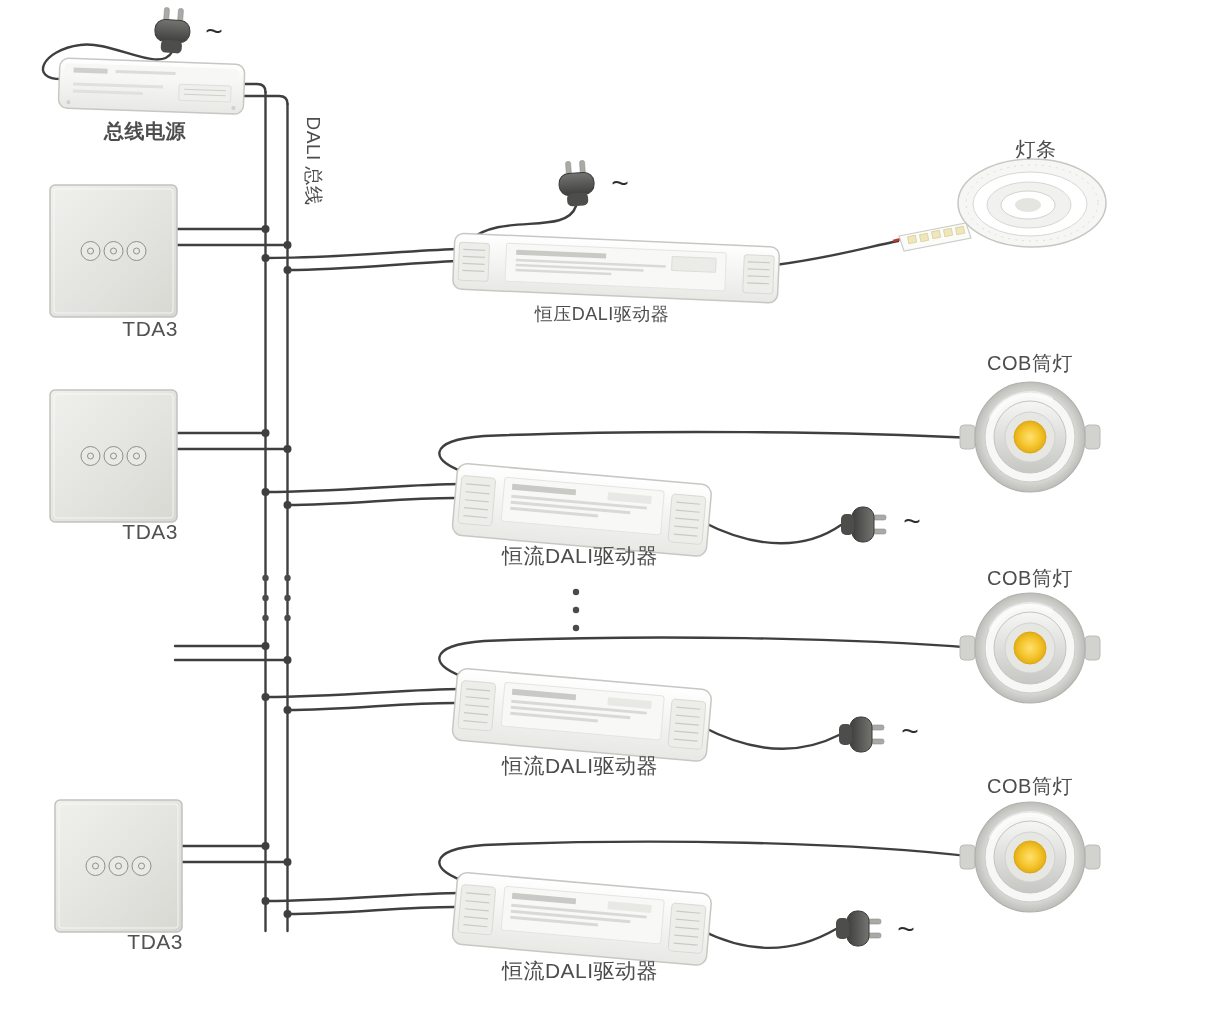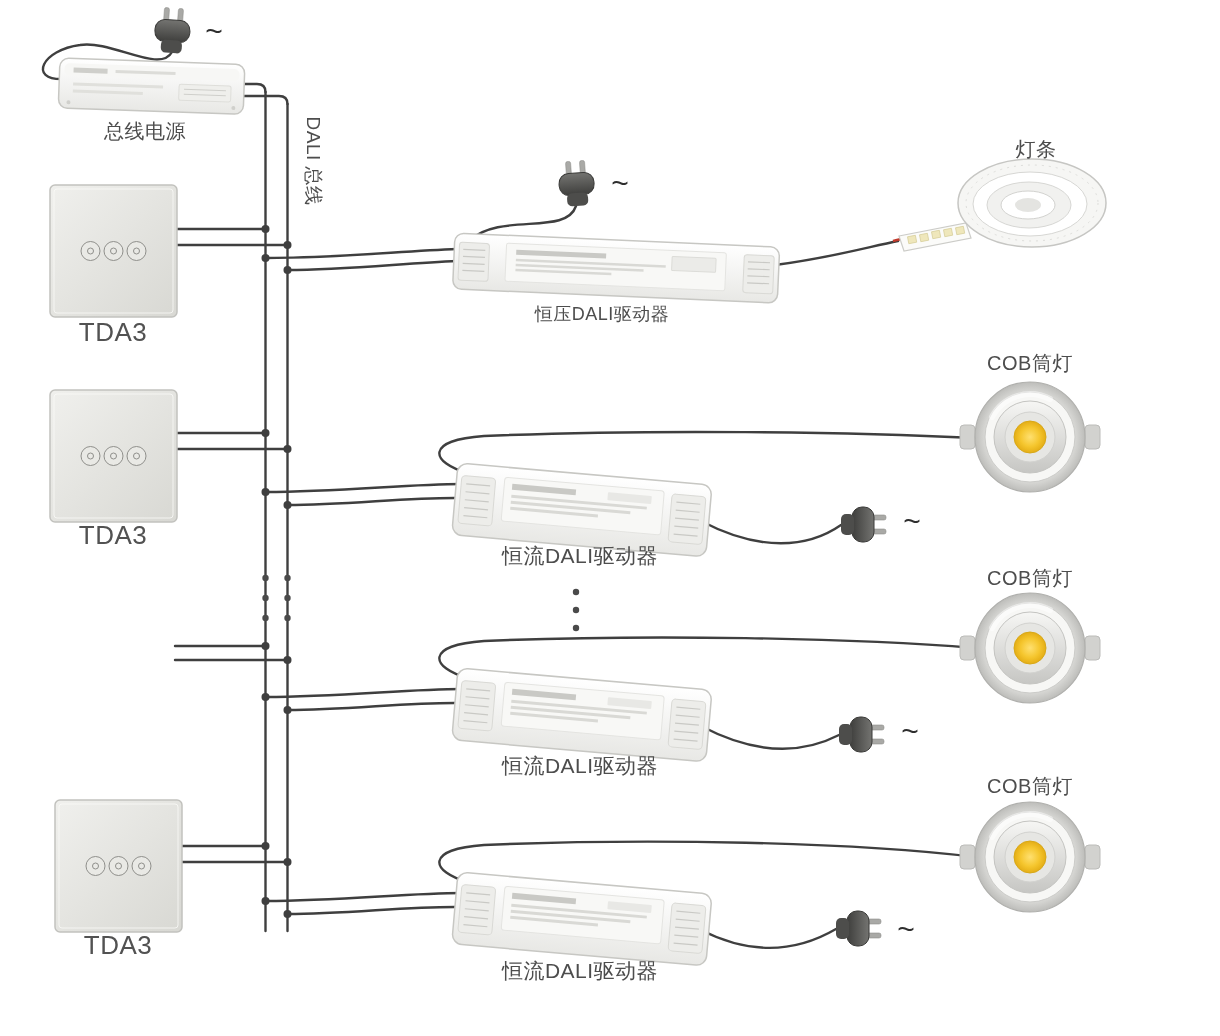--- a/index.html
+++ b/index.html
@@ -1,20 +1,20 @@
 <!DOCTYPE html>
 <html><head>
 <meta charset="utf-8">
 <style>
   html,body{margin:0;padding:0;background:#ffffff;}
   .canvas{position:relative;width:1220px;height:1036px;background:#ffffff;overflow:hidden;
           font-family:"Liberation Sans", sans-serif;}
   .layer{position:absolute;left:0;top:0;}
   .lbl{position:absolute;color:#4d4d4d;font-size:20px;text-align:center;letter-spacing:.5px;white-space:nowrap;}
-  .lbl-lg{font-size:26px;color:#525252;}
+  .lbl-lg{font-size:21px;color:#525252;text-align:right;}
   .ac{position:absolute;color:#2e2e2e;font-size:30px;font-weight:500;width:36px;text-align:center;}
   .rot{transform:rotate(90deg);transform-origin:55px 11px;font-size:19px;}
 </style>
 </head>
 <body>
 
 <div class="canvas">
 
   <svg class="layer" width="1220" height="1036" viewBox="0 0 1220 1036">
     <defs>
@@ -218,21 +218,21 @@
       <circle cx="265.5" cy="598" r="3.2"></circle>
         <circle cx="287.5" cy="598" r="3.2"></circle>
       <circle cx="265.5" cy="618" r="3.2"></circle>
         <circle cx="287.5" cy="618" r="3.2"></circle>
       <circle cx="576" cy="592" r="3.2"></circle>
         <circle cx="576" cy="610" r="3.2"></circle>
         <circle cx="576" cy="628" r="3.2"></circle>
     </g>
   </svg>
 
-  <div class="lbl" style="left:55px;top:118px;width:180px;">总线电源</div>
+  <div class="lbl" style="left:55px;top:118px;width:180px;font-weight:bold;">总线电源</div>
 
   <div class="lbl rot" style="left:260px;top:150px;width:110px;">DALI 总线</div>
 
   <div class="lbl lbl-lg" style="left:48px;top:317px;width:130px;">TDA3</div>
   <div class="lbl lbl-lg" style="left:48px;top:520px;width:130px;">TDA3</div>
   <div class="lbl lbl-lg" style="left:53px;top:930px;width:130px;">TDA3</div>
 
   <div class="lbl" style="left:452px;top:302px;width:300px;font-size:18px;">恒压DALI驱动器</div>
   <div class="lbl" style="left:430px;top:542px;width:300px;font-size:21px;">恒流DALI驱动器</div>
   <div class="lbl" style="left:430px;top:752px;width:300px;font-size:21px;">恒流DALI驱动器</div>

